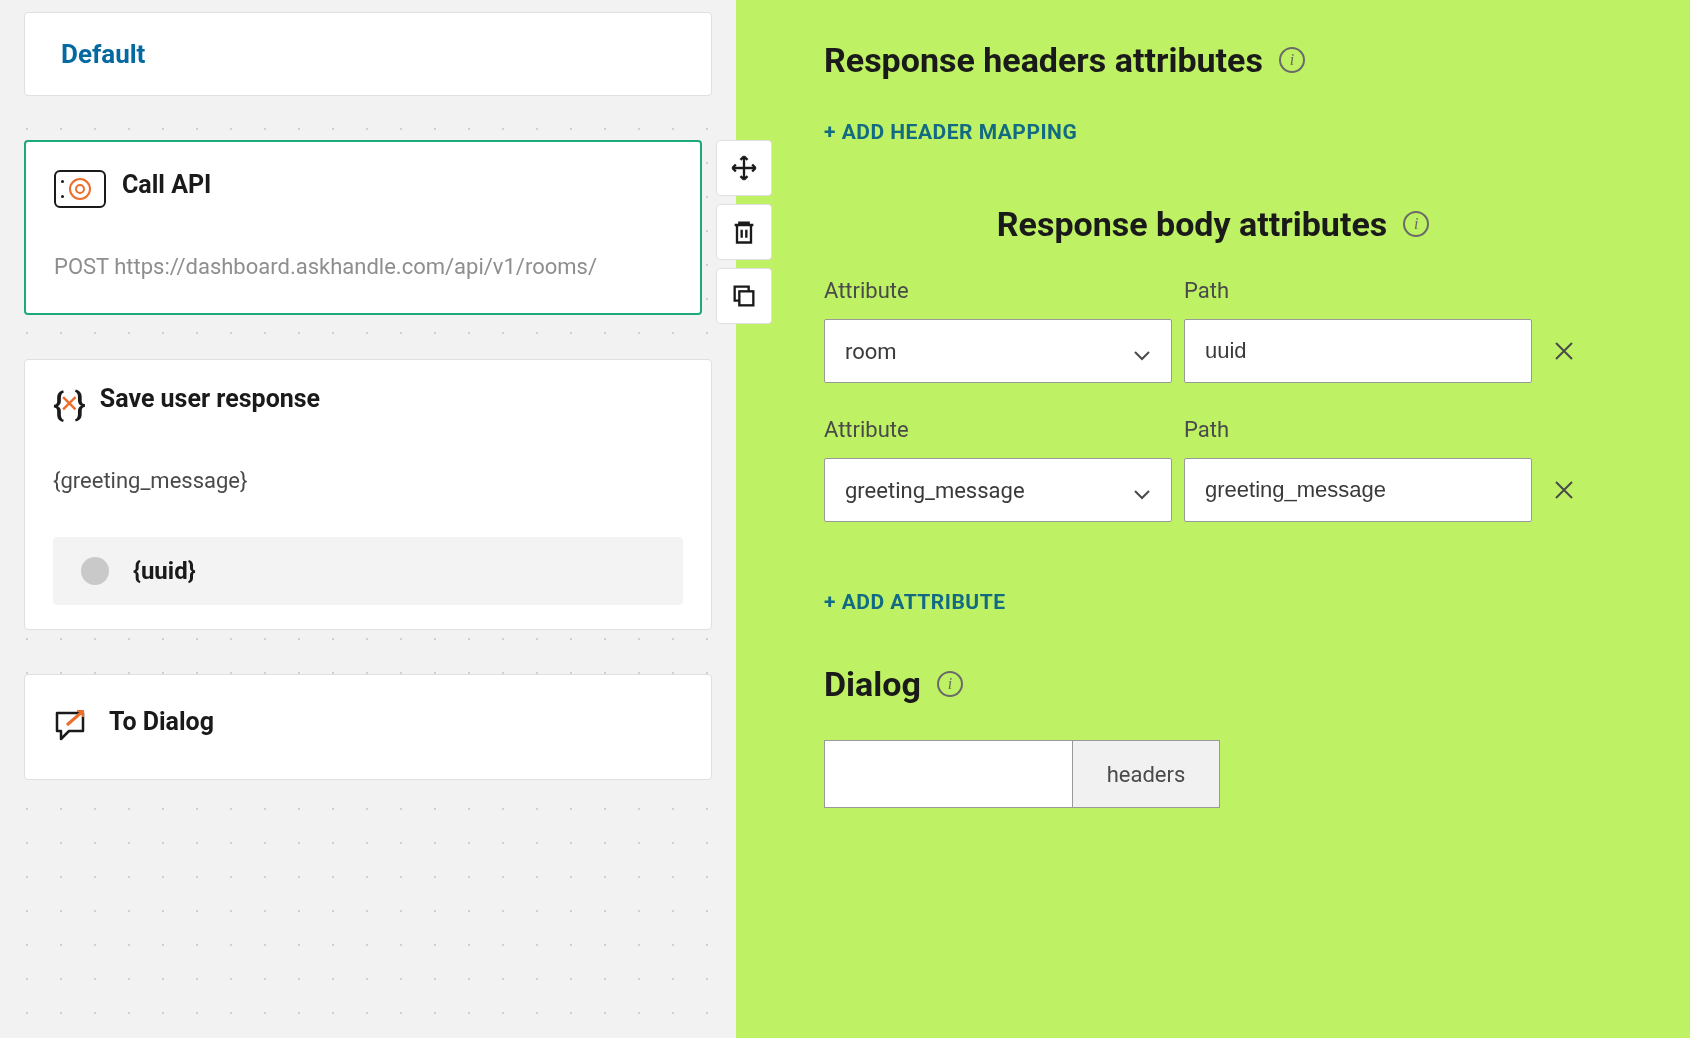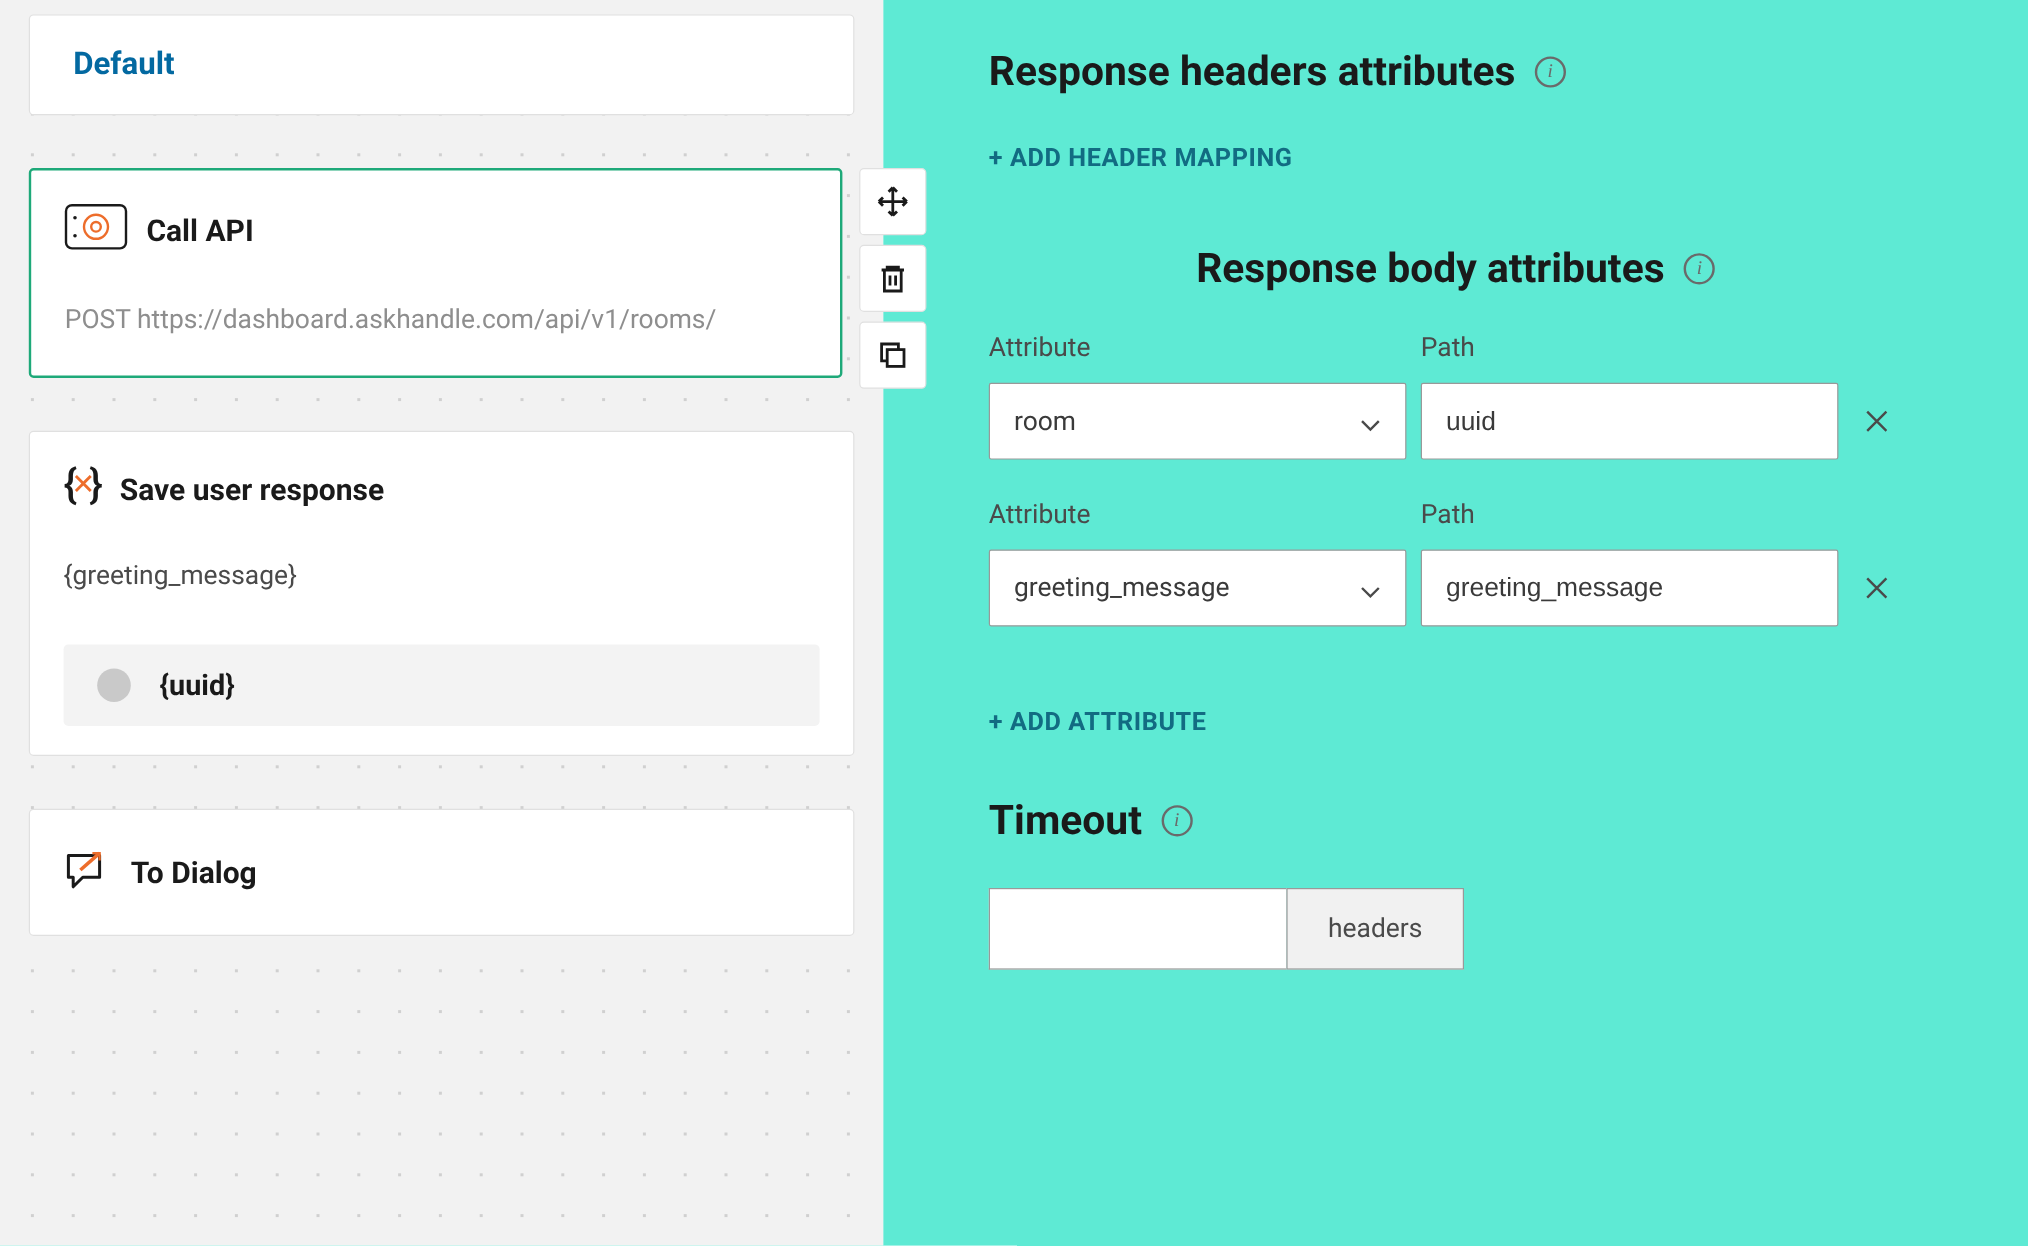--- a/index.html
+++ b/index.html
@@ -49,21 +49,21 @@
       border: 2px solid #1ea979;
       background: #ffffff;
     }
 
     .card-callapi {
       padding: 28px 24px 28px 28px;
       margin-right: 10px;
     }
     .card-title-row {
       display: flex;
-      align-items: flex-end;
+      align-items: flex-start;
       gap: 16px;
       margin-bottom: 40px;
     }
     .card-title-row .title {
       font-size: 25px;
       font-weight: 700;
       color: #1a1a1a;
     }
     .gear-icon-box {
       width: 52px;
@@ -195,21 +195,21 @@
       position: relative;
     }
     .arrow-box-icon svg {
       width: 40px;
       height: 36px;
     }
 
     
     .panel {
       flex: 1;
-      background: #5eead4;
+      background: #bef264;
       padding: 40px 88px 40px 88px;
     }
     .section-title {
       display: flex;
       align-items: center;
       gap: 16px;
       font-size: 34px;
       font-weight: 700;
       color: #1a1a1a;
       margin-bottom: 40px;
@@ -482,21 +482,21 @@
       <svg viewBox="0 0 22 22">
           <path d="M3 3 L19 19 M19 3 L3 19"></path>
         </svg>
     </div>
   </div>
 
   <div class="add-link add-link-attr">+ ADD ATTRIBUTE</div>
 
   
   <div class="section-title" style="margin-bottom:0;">
-    <span>Timeout</span>
+    <span>Dialog</span>
     <span class="info-icon">i</span>
   </div>
   <div class="timeout-row">
     <div class="timeout-input">
       <input type="text" value="" style="">
     </div>
     <div class="timeout-unit">headers</div>
   </div>
 
 </div>

